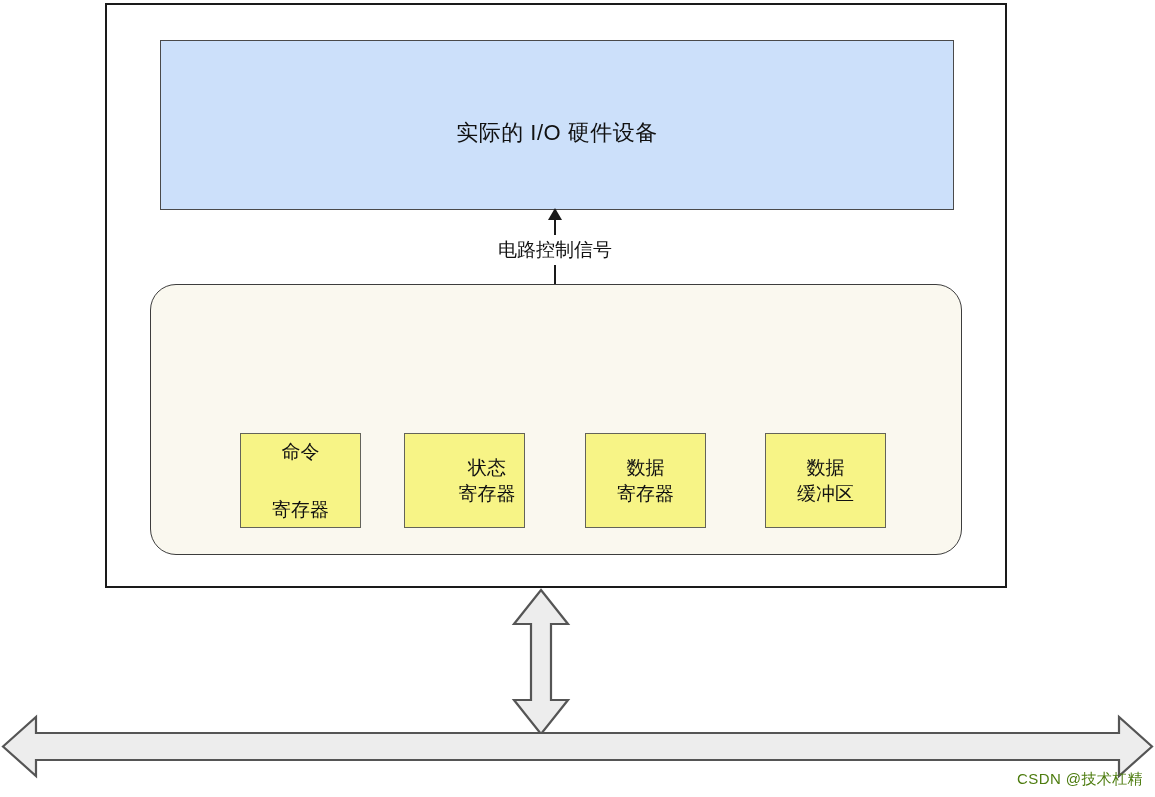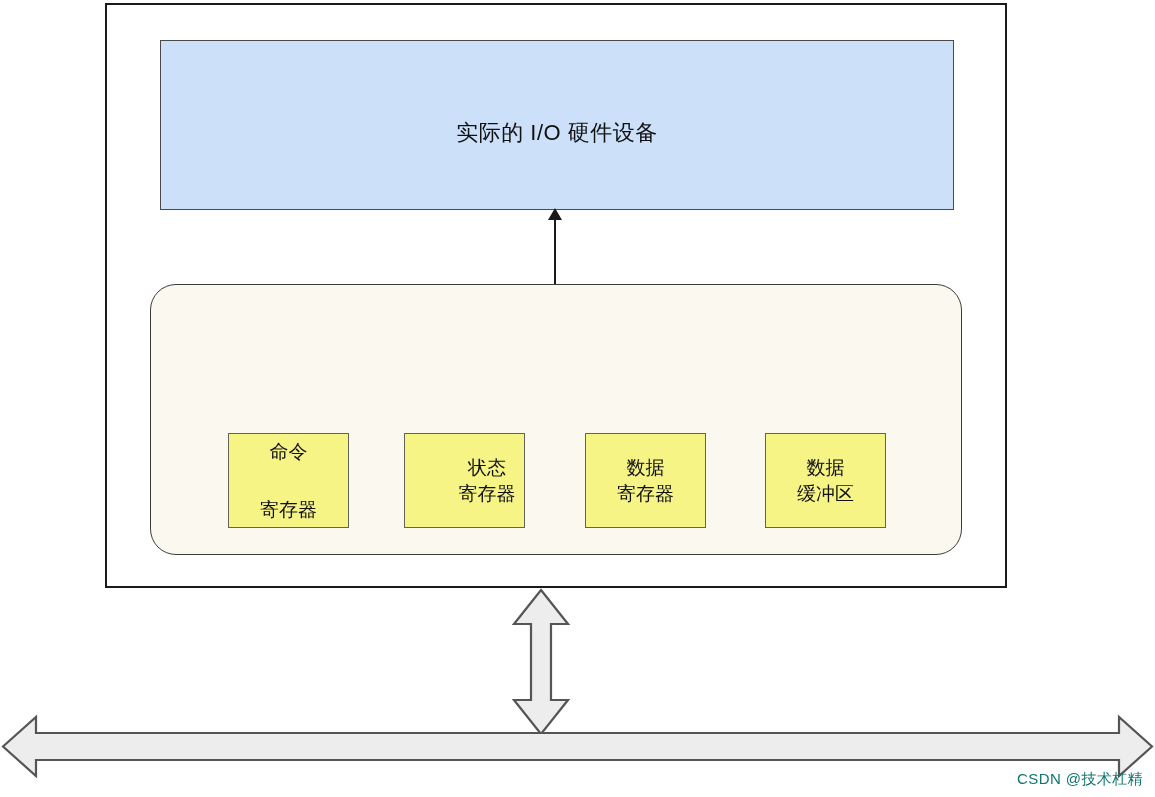--- a/index.html
+++ b/index.html
@@ -170,44 +170,45 @@
     font-size: 20px;
     color: #111111;
   }
 
   
   .watermark {
     position: absolute;
     right: 12px;
     bottom: 8px;
     font-size: 15px;
-    color: #0f766e;
+    color: #4d7c0f;
     letter-spacing: 0.4px;
     white-space: nowrap;
   }
 </style>
 </head>
 <body>
 
 <div id="canvas">
 
   <div class="device-box"></div>
 
   <div class="hw-box">
     <span class="label">实际的 I/O 硬件设备</span>
   </div>
 
   <div class="signal-arrowhead"></div>
   <div class="signal-line"></div>
+  <div class="signal-label">电路控制信号</div>
 
   <div class="iface-box"></div>
 
 
   <div class="reg-row">
-    <div class="reg-box" style="left:4px;gap:32px;">
+    <div class="reg-box" style="left:16px;gap:32px;">
       <span class="l1">命令</span>
       <span class="l2">寄存器</span>
     </div>
     <div class="reg-box" style="left:180px;padding-left:45px;">
       <span class="l1">状态</span>
       <span class="l2">寄存器</span>
     </div>
     <div class="reg-box" style="left:361px;">
       <span class="l1">数据</span>
       <span class="l2">寄存器</span>

